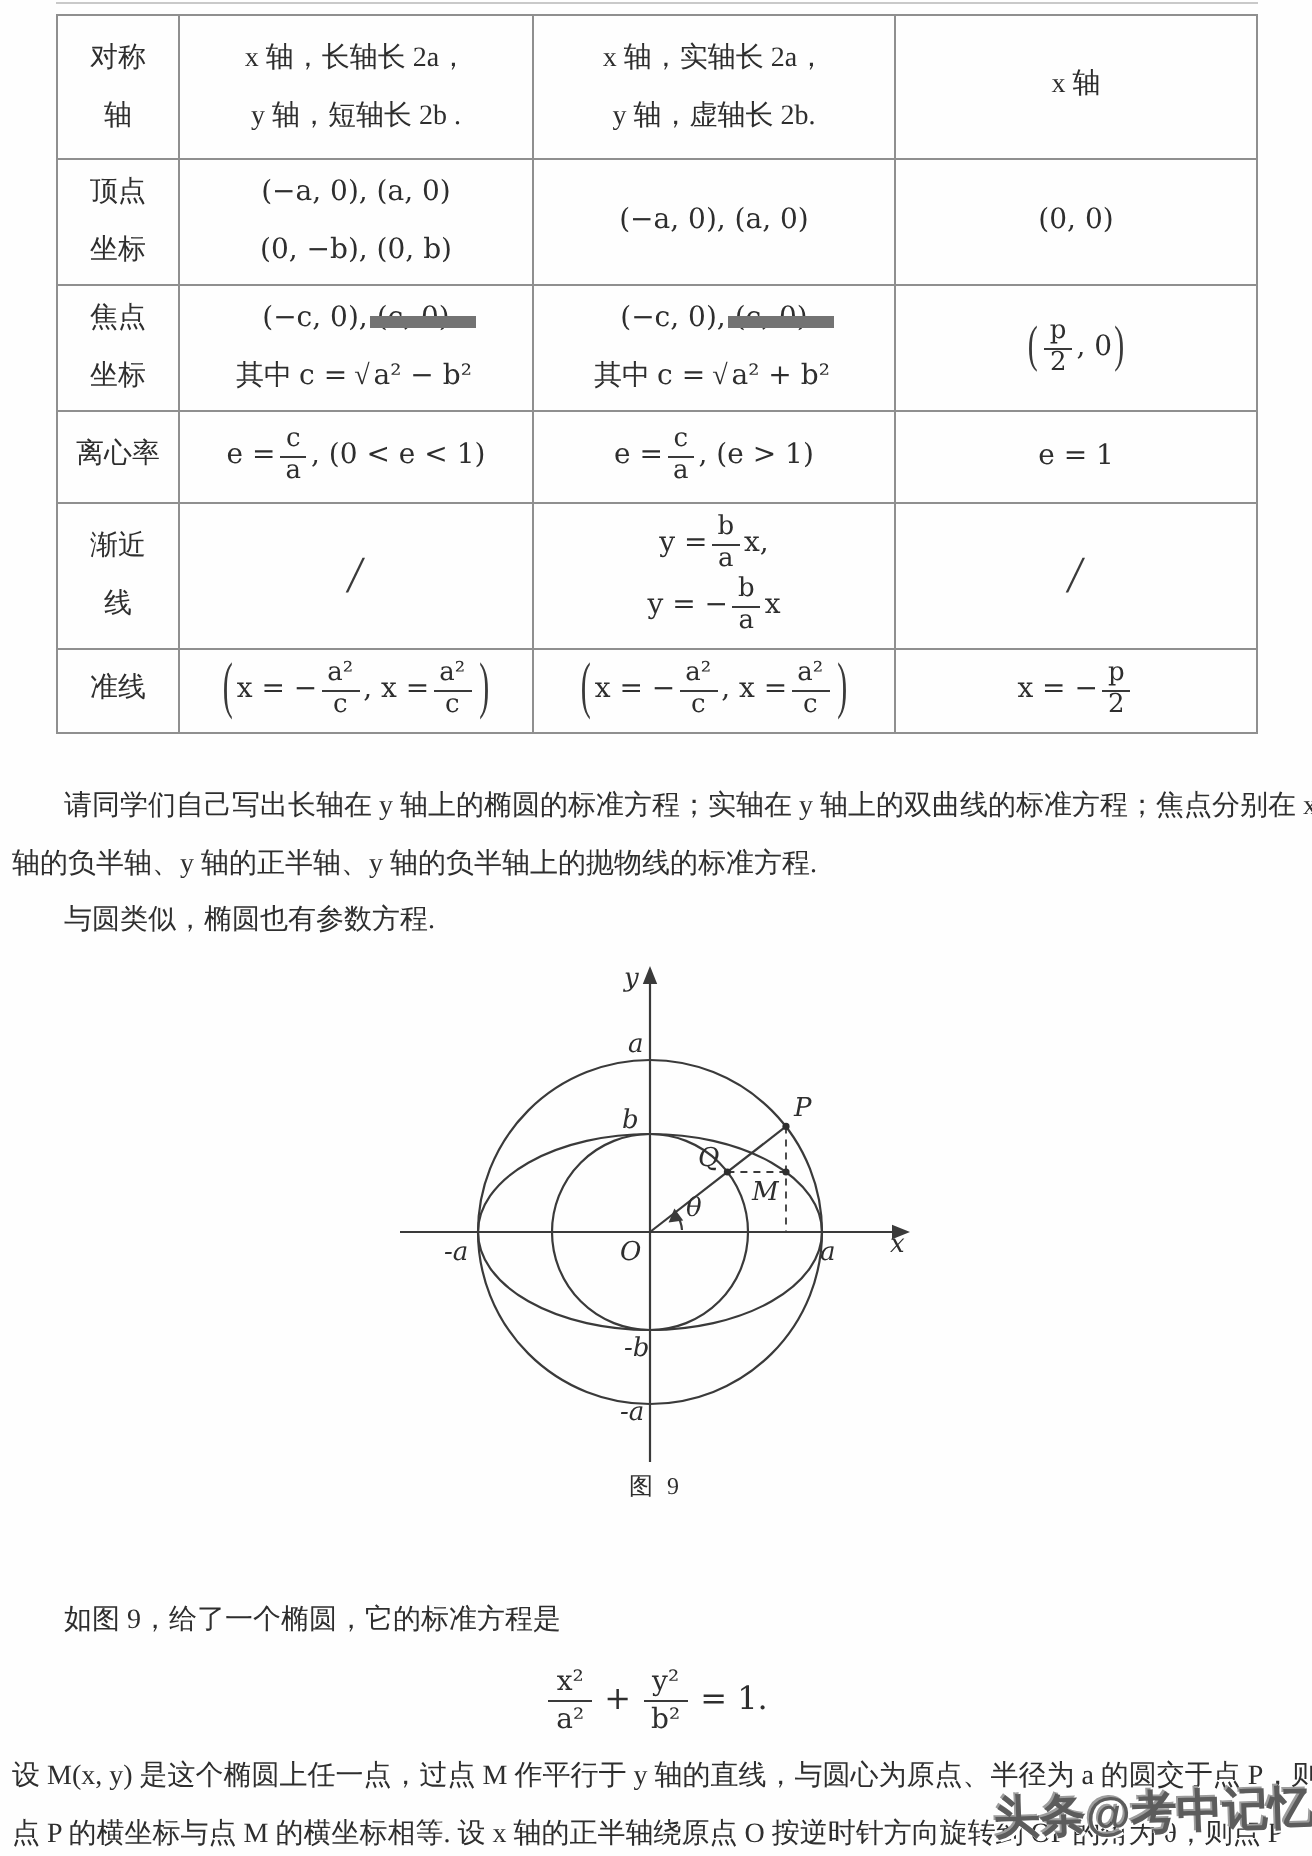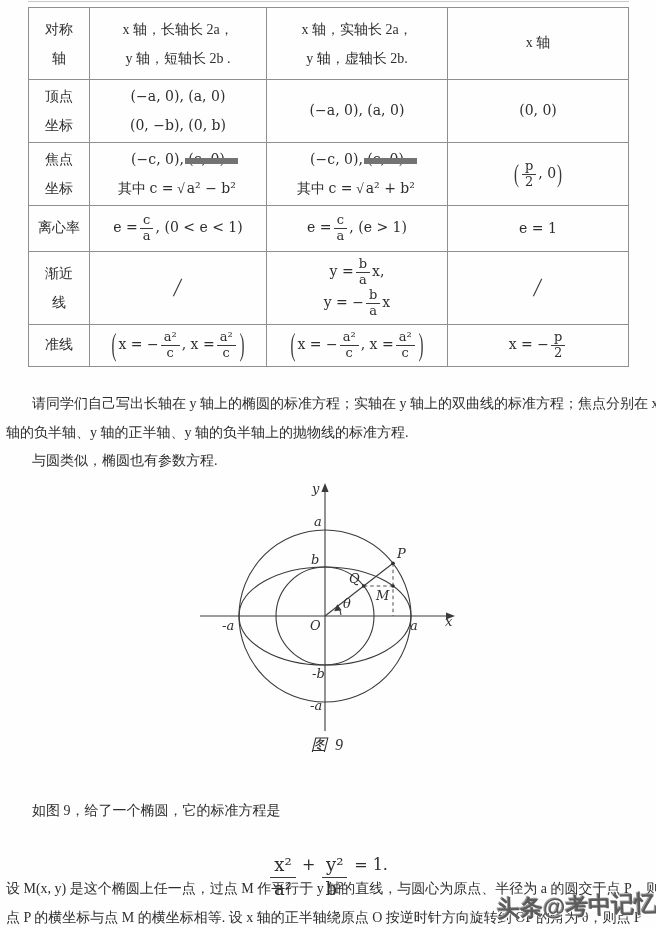--- a/index.html
+++ b/index.html
@@ -33,27 +33,27 @@
   .para .ln{display:block;line-height:29px;white-space:nowrap;}
   .indent{padding-left:26px;}
   .p1{top:389px;}
   .p2{top:446px;}
   .p3{top:796px;}
   .p4{top:874px;}
 
   
   .figwrap{position:absolute;left:190px;top:480px;width:300px;height:256px;}
   .figcaption{position:absolute;left:0;top:735px;width:656px;text-align:center;
-              font-size:16px;letter-spacing:2px;color:#2e2e2e;font-style:italic;}
+              font-size:12px;letter-spacing:2px;color:#2e2e2e;}
   .fig-label{font-family:"DejaVu Serif","Liberation Serif",serif;font-style:italic;
              font-size:13px;fill:#2e2e2e;}
 
   
   .formula{position:absolute;left:0;top:832px;width:656px;text-align:center;font-size:16px;}
-  .formula .frac{font-size:18px;margin-top:22px;}
+  .formula .frac{font-size:14px;}
   .formula .fn,.formula .fd{padding:1px 4px;}
 
   
   .watermark{position:absolute;left:497px;top:891px;font-size:23px;font-weight:700;
              font-family:"Liberation Sans","DejaVu Sans",sans-serif;color:#5c5c5c;
              text-shadow:-1px -1px 0 #9d9d9d,1px 1px 0 #ffffff;transform:rotate(-2deg);
              letter-spacing:0px;white-space:nowrap;}
 </style>
 </head>
 <body>

